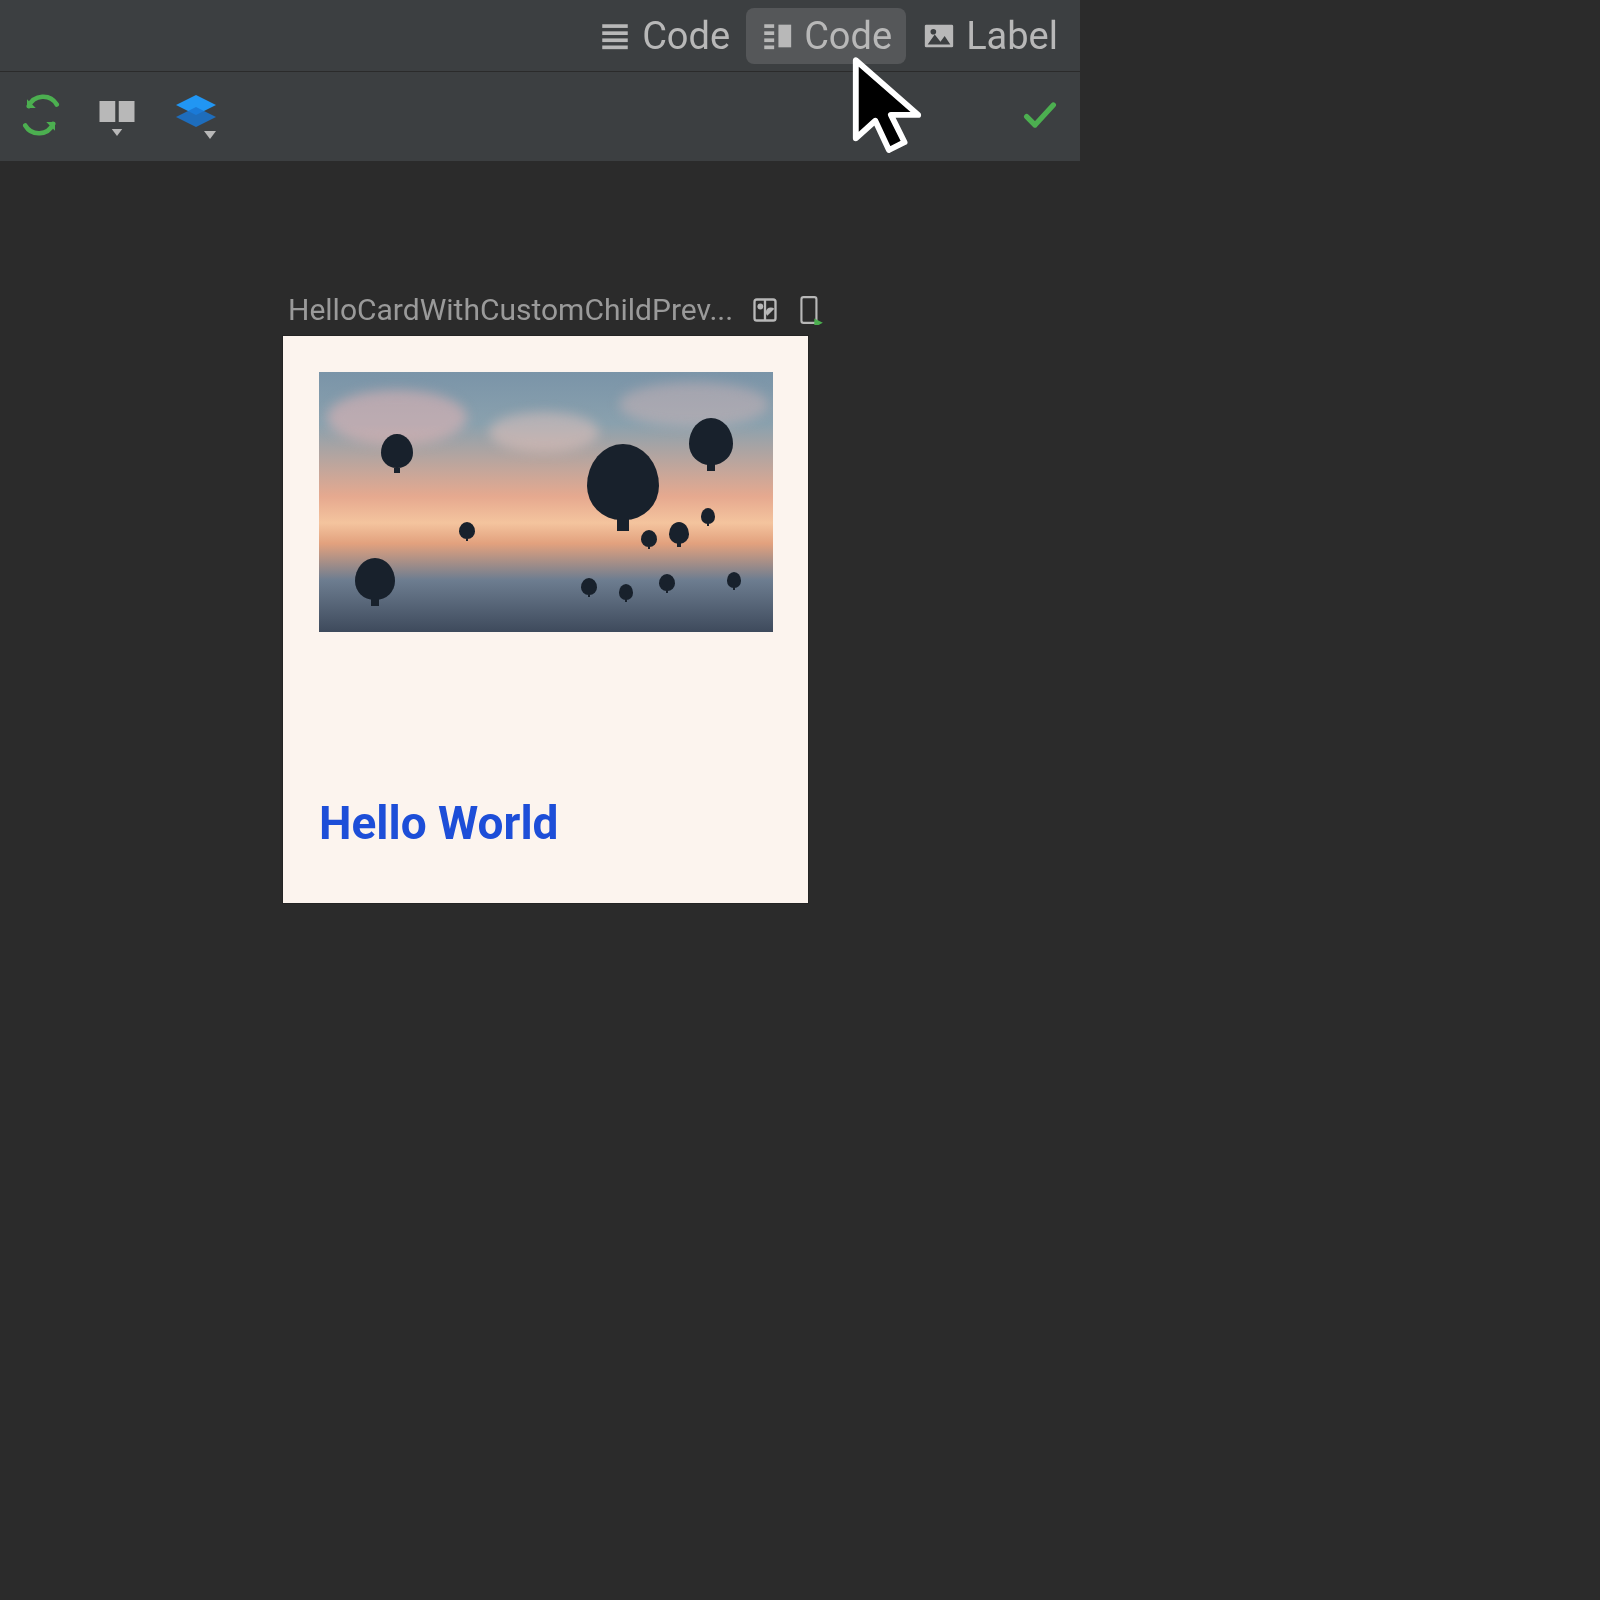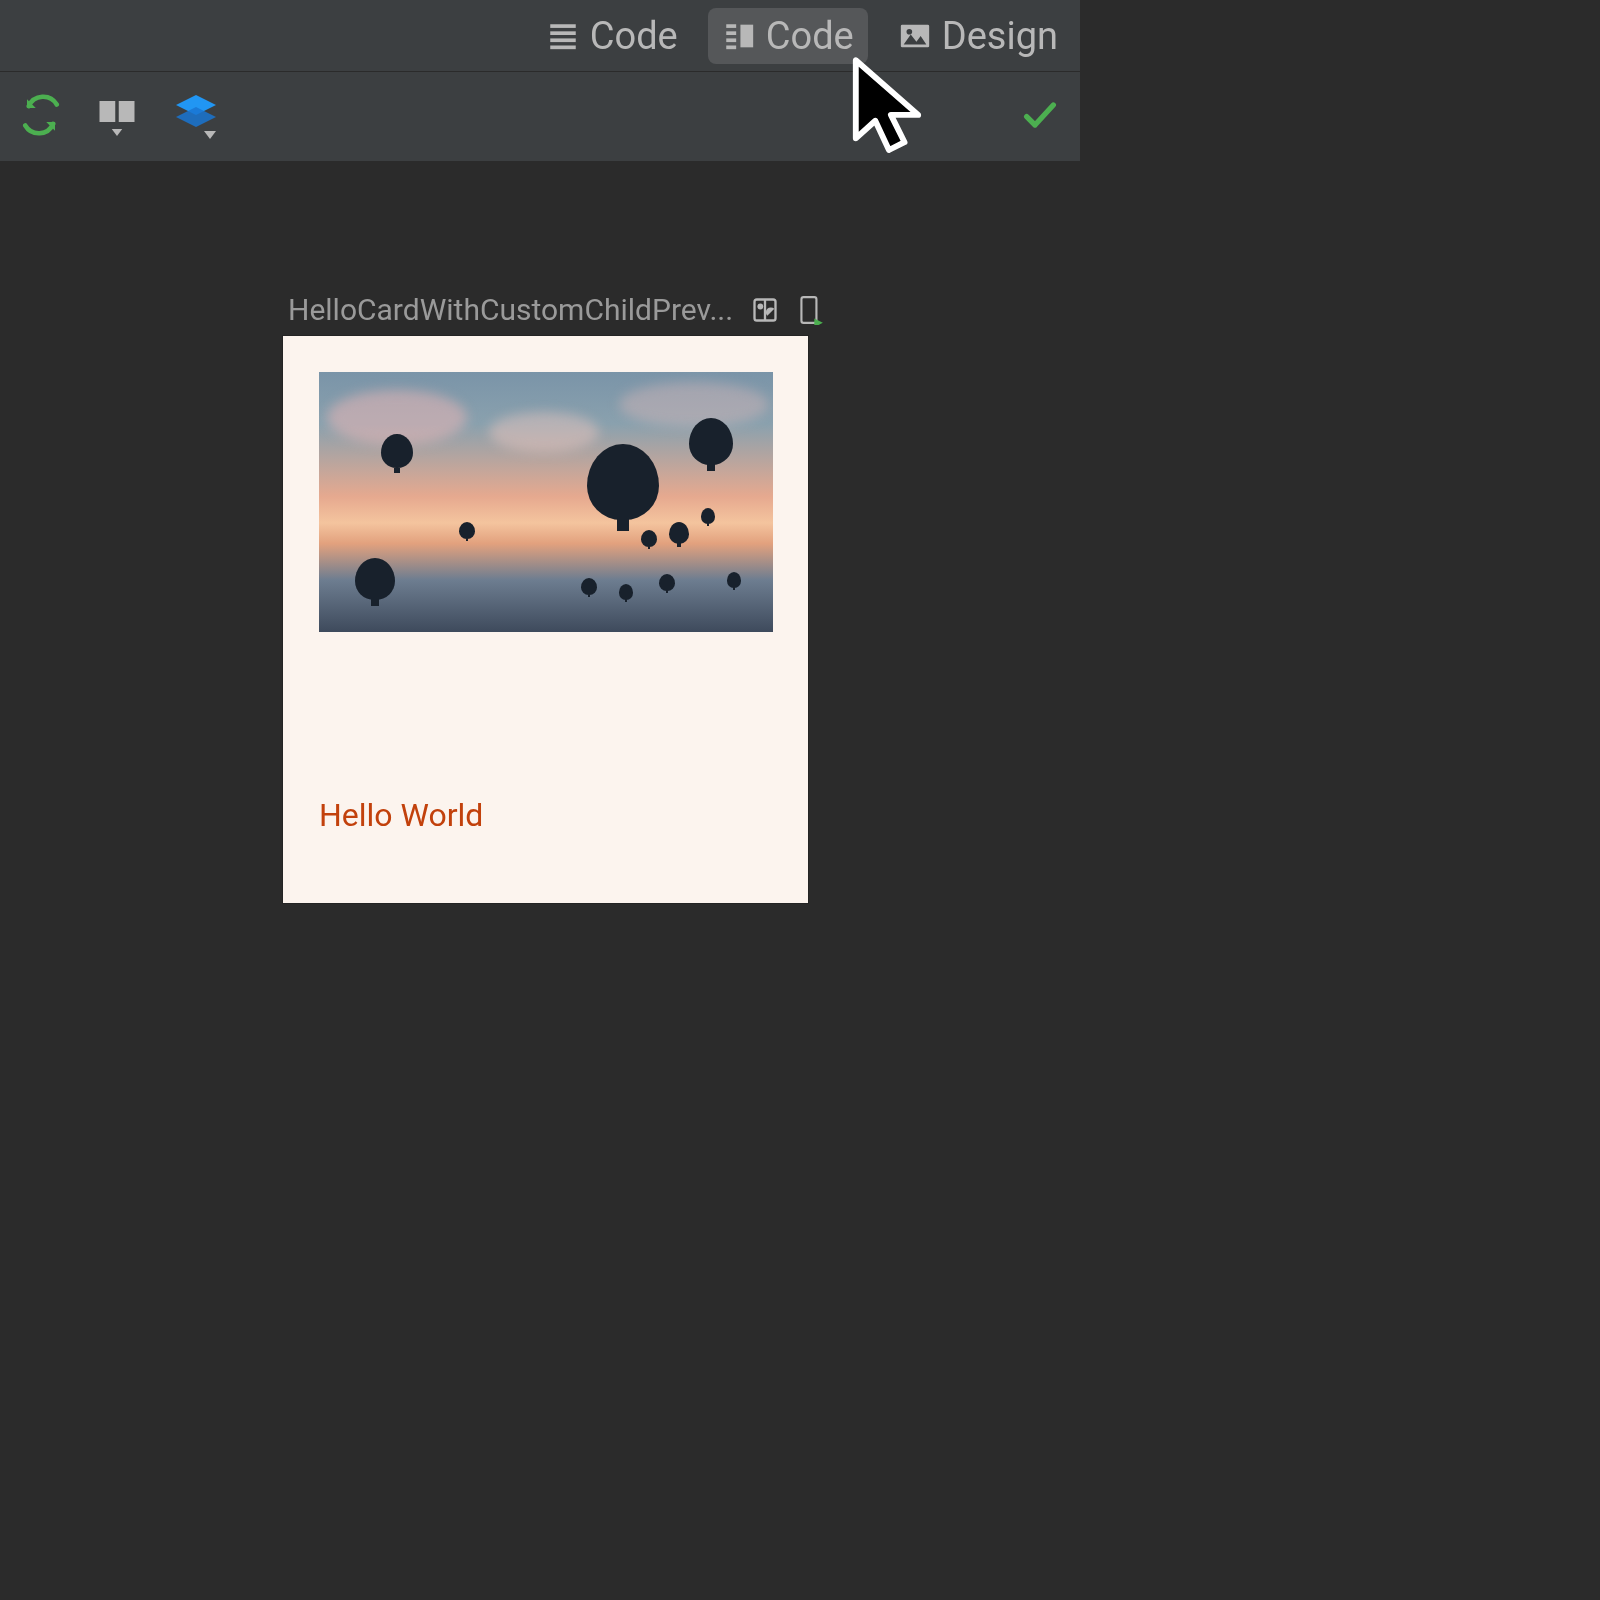--- a/index.html
+++ b/index.html
@@ -13,21 +13,21 @@
 
   
   .top-tabs {
     width: 100%;
     height: 72px;
     background: #3c3f41;
     display: flex;
     justify-content: flex-end;
     align-items: center;
     padding-right: 8px;
-    gap: 16px;
+    gap: 2px;
     border-bottom: 1px solid #2b2b2b;
   }
   .tab {
     display: flex;
     align-items: center;
     gap: 10px;
     padding: 6px 14px;
     border-radius: 8px;
     font-size: 38px;
     color: #b8b8b8;
@@ -144,23 +144,23 @@
   .waveform .bar {
     width: 9px;
     border-radius: 5px;
     background: #a697c5;
   }
 
   .card-title {
     position: absolute;
     left: 36px;
     top: 636px;
-    font-size: 32px;
-    color: #c2410c;
-    font-weight: 400;
+    font-size: 46px;
+    color: #1d4ed8;
+    font-weight: 700;
   }
 
   
   .cursor {
     position: absolute;
     left: 848px;
     top: 56px;
     pointer-events: none;
   }
 </style>
@@ -194,21 +194,21 @@
     <span>Code</span>
   </div>
   <div class="tab">
     <span class="tab-icon">
       <svg width="34" height="34" viewBox="0 0 24 24" fill="#b8b8b8">
         <rect x="2" y="4" width="20" height="16" rx="1"></rect>
         <polygon points="4,18 9,11 13,16 16,12 20,18" fill="#3c3f41"></polygon>
         <circle cx="8" cy="9" r="2" fill="#3c3f41"></circle>
       </svg>
     </span>
-    <span>Design</span>
+    <span>Label</span>
   </div>
 </div>
 
 <div class="toolbar">
   <span>
     <svg width="42" height="42" viewBox="0 0 24 24" fill="none" stroke="#4caf50" stroke-width="2.6" stroke-linecap="round">
       <path d="M21 6 A9 9 0 0 0 5 7"></path>
       <polyline points="4,3 4,8 9,8" fill="#4caf50" stroke="none"></polyline>
       <path d="M3 18 A9 9 0 0 0 19 17"></path>
       <polyline points="20,21 20,16 15,16" fill="#4caf50" stroke="none"></polyline>

